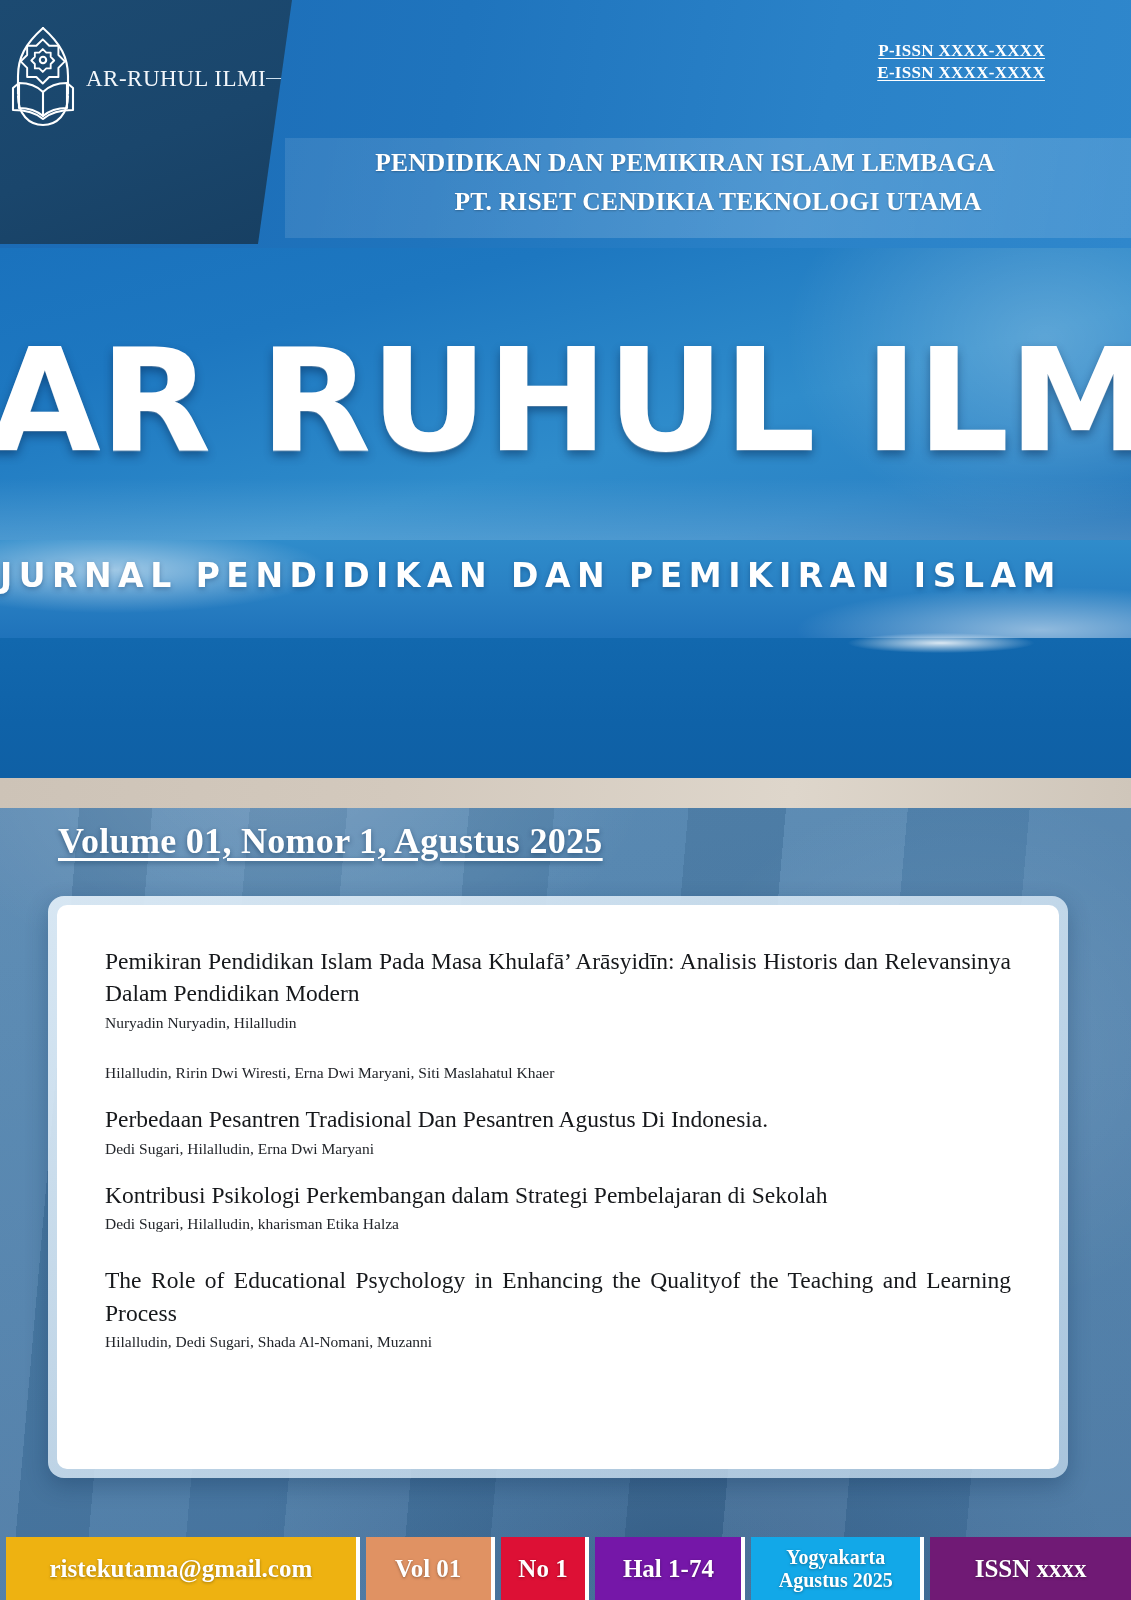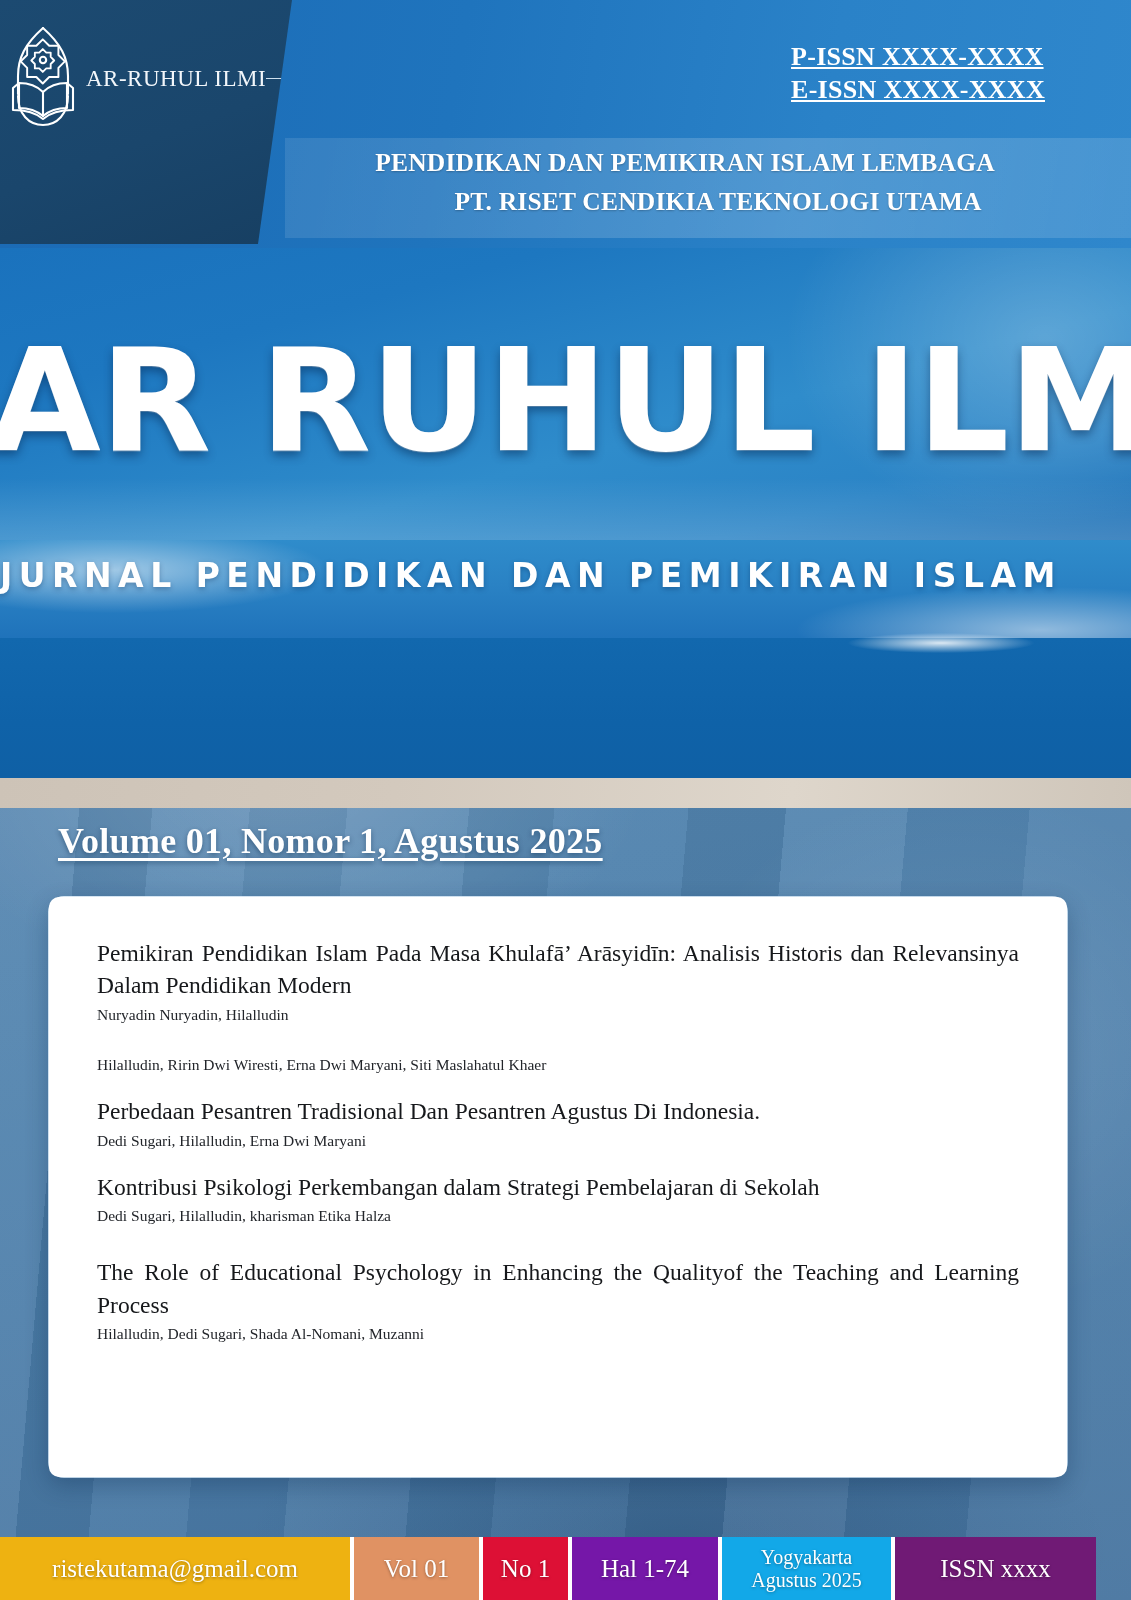--- a/index.html
+++ b/index.html
@@ -99,23 +99,23 @@
     font-size:9.5px; letter-spacing:1.7px; white-space:nowrap;
   }
   .logo-sub2 {
     color:#d8e6f2; font-family:"Liberation Serif", serif;
     font-size:9.5px; letter-spacing:1.7px; margin-top:2px;
   }
 
   
   .issn {
     position:absolute; right:86px; top:40px;
-    text-align:left; color:#ffffff;
+    text-align:right; color:#ffffff;
     font-family:"Liberation Serif", serif; font-weight:bold;
-    font-size:26px; line-height:1.28; letter-spacing:.3px;
+    font-size:17px; line-height:1.28; letter-spacing:.3px;
   }
   .issn span { display:block; text-decoration:underline; text-underline-offset:2px; }
 
   
   .inst-band {
     position:absolute; left:285px; top:138px; width:846px; height:100px;
     background:linear-gradient(100deg, rgba(255,255,255,.10), rgba(255,255,255,.18) 60%, rgba(255,255,255,.12));
   }
   .inst-lines {
     position:absolute; left:285px; top:144px; width:800px;
@@ -162,21 +162,21 @@
     text-shadow:0 2px 5px rgba(0,35,70,.45);
   }
 
   
   .card-outer {
     position:absolute; left:48px; top:896px;
     width:1020px; height:582px;
     border-radius:16px;
     background:linear-gradient(150deg, rgba(225,238,248,.92), rgba(198,220,238,.75));
     box-shadow:0 8px 22px rgba(10,40,75,.30);
-    padding:1px;
+    padding:9px;
   }
   .card {
     width:100%; height:100%;
     background:#ffffff;
     border-radius:10px;
     padding:40px 48px 0 48px;
     overflow:hidden;
   }
   .article { margin-bottom:22px; }
   .article:last-child { margin-bottom:0; }
@@ -198,25 +198,26 @@
   .gap-lg { margin-bottom:30px; }
   .gap-sm { margin-bottom:20px; }
 
   
   .footer {
     position:absolute; left:0; bottom:0; width:1131px; height:63px;
     display:flex; align-items:stretch;
   }
   .fseg {
     display:flex; align-items:center; justify-content:center;
-    color:#ffffff; font-family:"Liberation Serif", serif; font-weight:normal;
+    color:#ffffff; font-family:"Liberation Serif", serif; font-weight:bold;
     text-shadow:0 1px 3px rgba(0,0,0,.35);
     border-right:4px solid #ffffff;
     text-align:center;
     line-height:1.12;
+    margin-left:6px;
   }
   .fseg:last-child { border-right:none; }
   .f-email  { width:354px; background:#eeb211; font-size:25px; }
   .f-vol    { width:129px; background:#e09263; font-size:25px; }
   .f-no     { width:89px;  background:#dd1035; font-size:25px; }
   .f-hal    { width:150px; background:#7517a8; font-size:25px; }
   .f-place  { width:173px; background:#12a8e8; font-size:20px; }
   .f-issn   { width:201px; background:#701a75; font-size:25px; }
 </style>
 </head>

